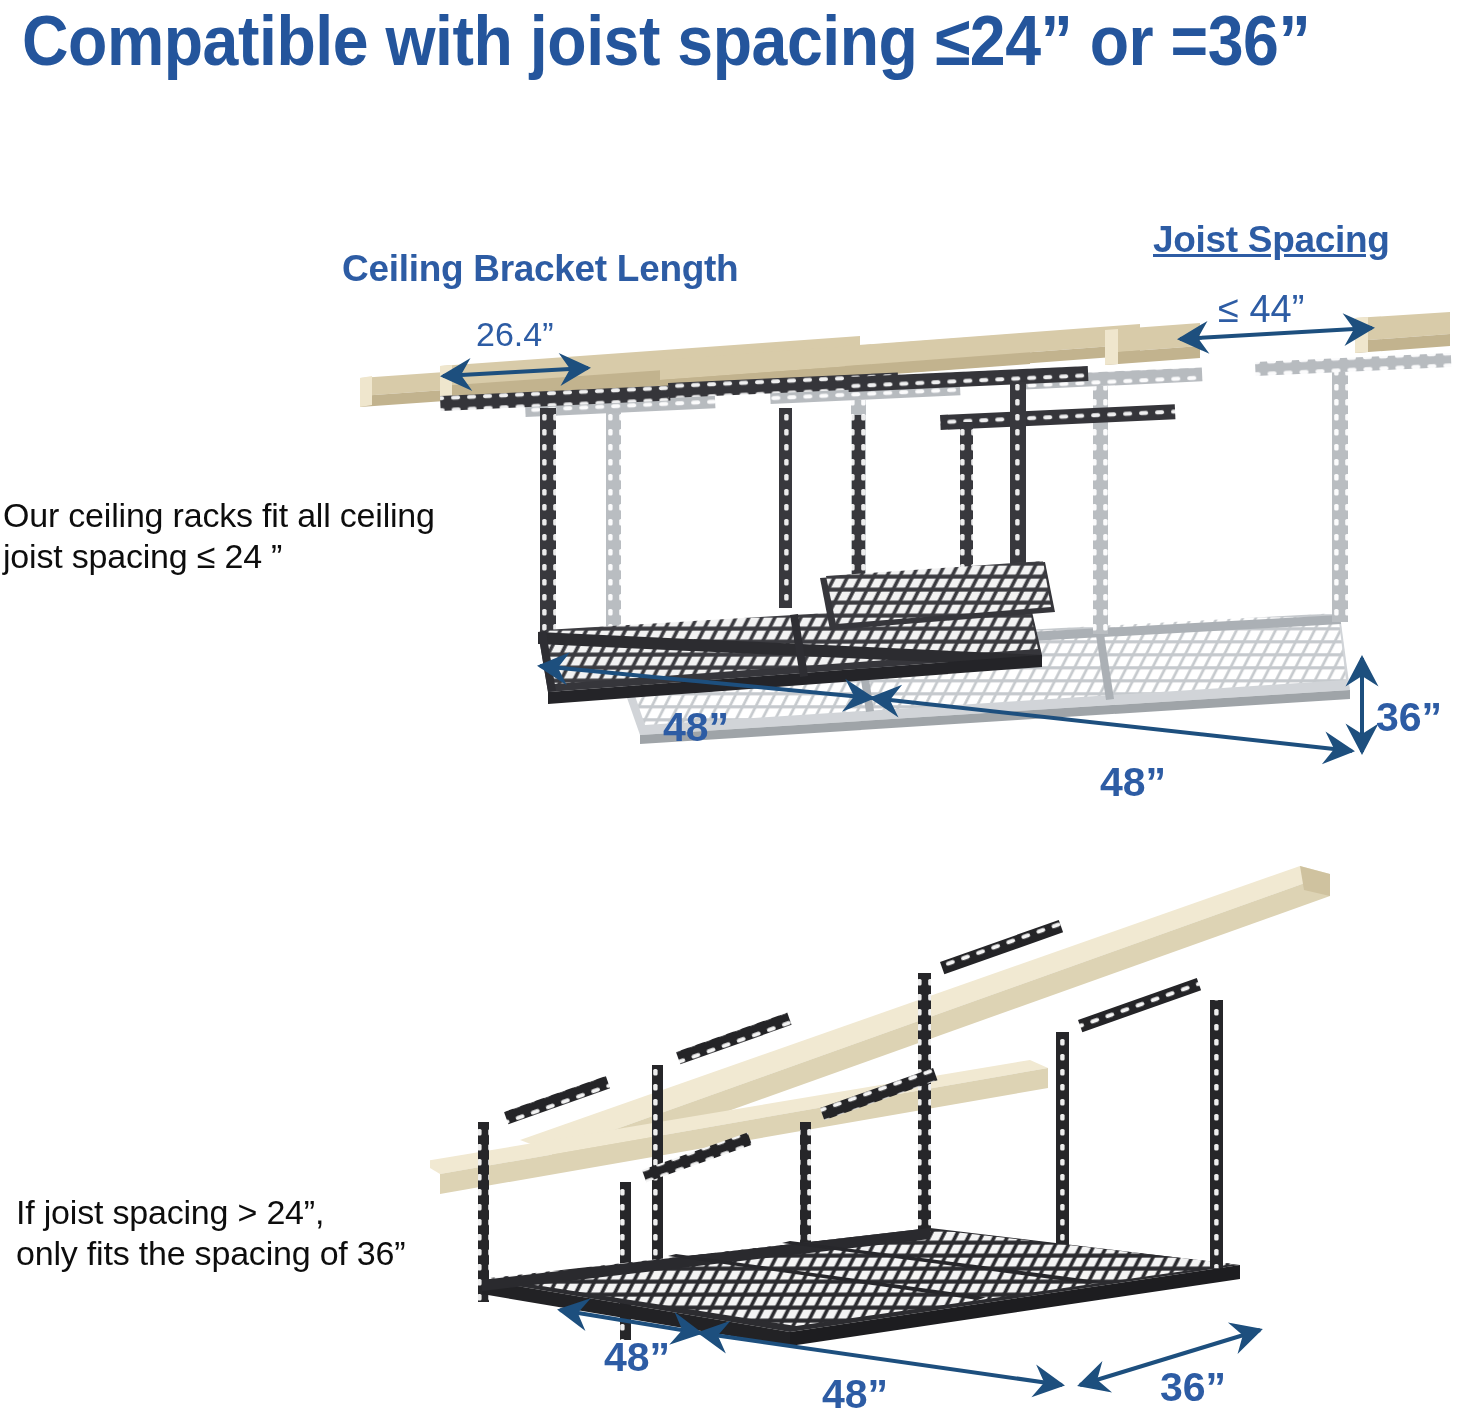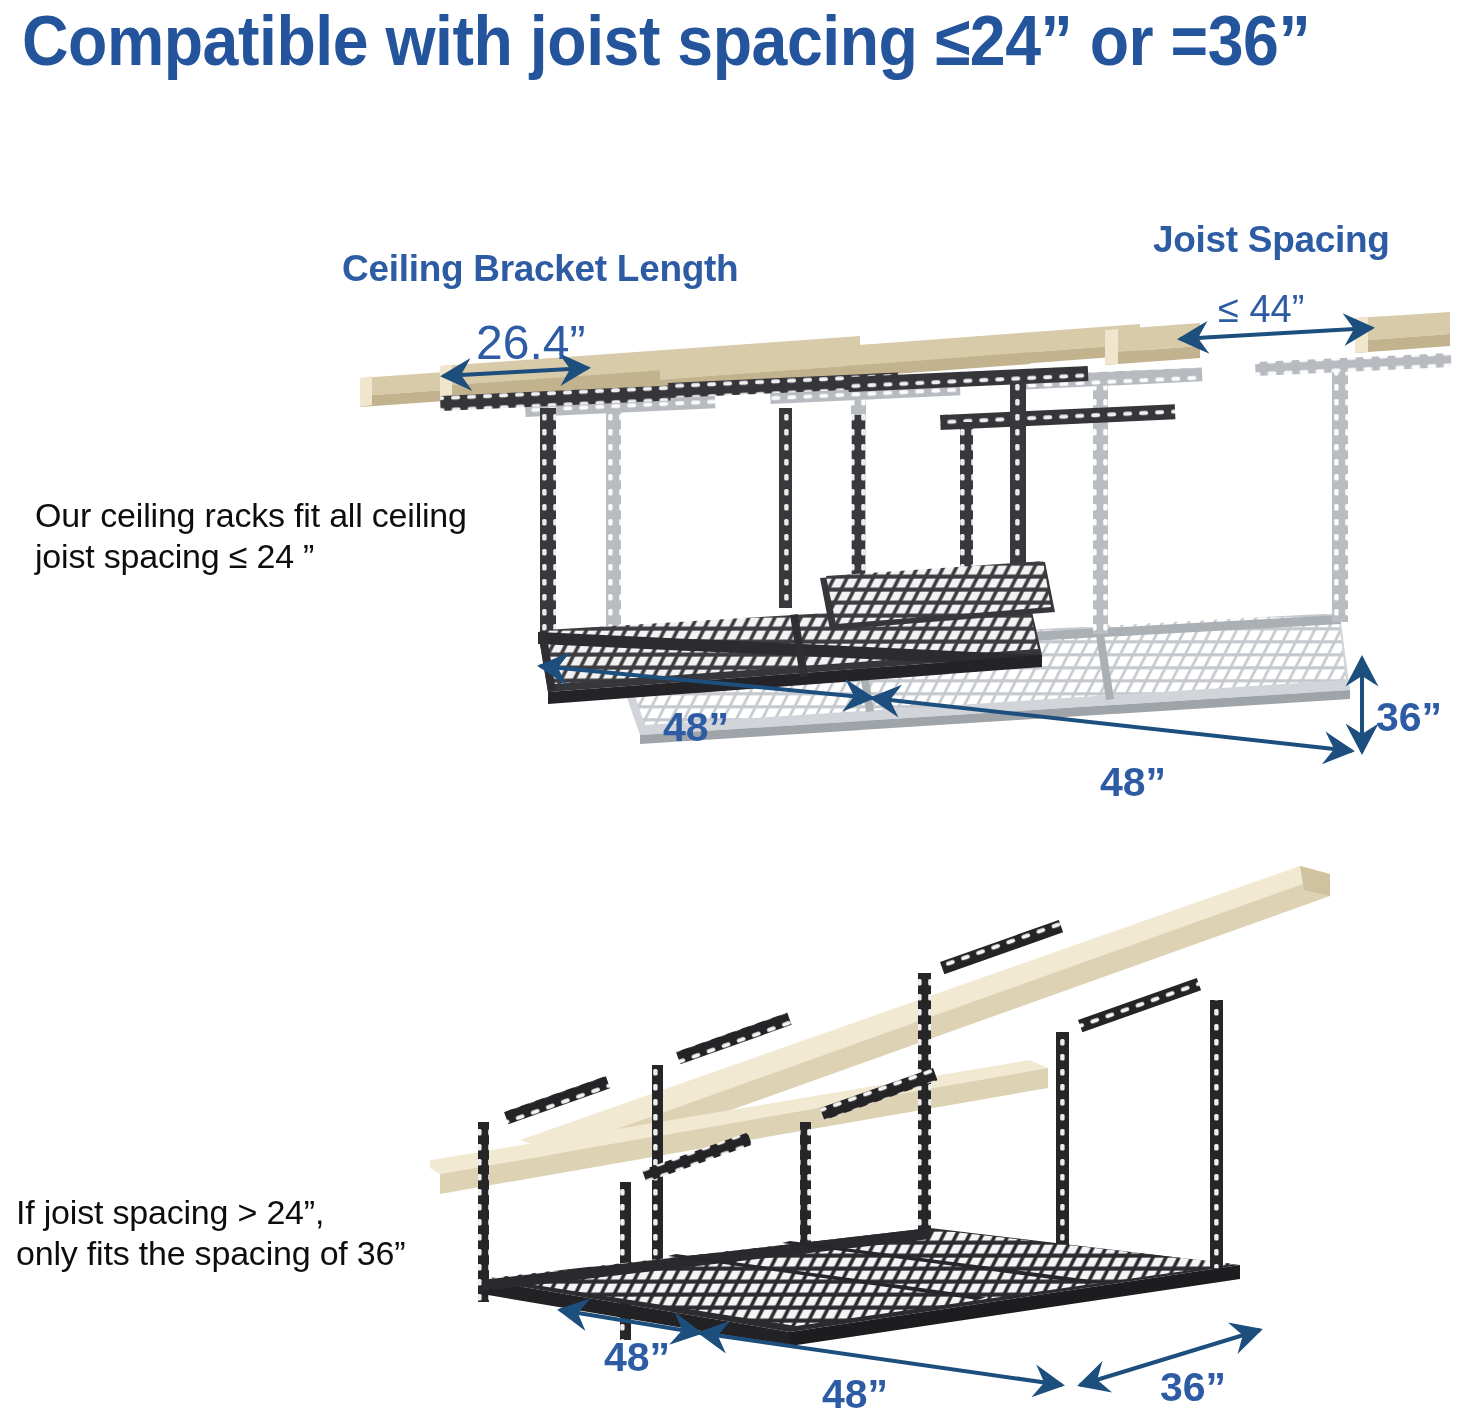--- a/index.html
+++ b/index.html
@@ -24,46 +24,46 @@
     white-space:nowrap;
   }
 
   
   .blue-label{
     color:#2d5ca4;
     font-weight:bold;
     white-space:nowrap;
   }
   #lbl-bracket{left:342px;top:248px;font-size:37px;letter-spacing:-0.3px;}
-  #lbl-joist{left:1153px;top:219px;font-size:37px;letter-spacing:-0.3px;}
+  #lbl-joist{left:1153px;top:219px;font-size:37px;letter-spacing:-0.3px;text-decoration:underline;}
 
   
   .dim{
     color:#2d5ca4;
     font-weight:normal;
     white-space:nowrap;
   }
-  #dim-264{left:476px;top:315px;font-size:48px;}
+  #dim-264{left:476px;top:315px;font-size:34px;}
   #dim-le24{left:1218px;top:288px;font-size:38px;}
   #dim-48a{left:663px;top:704px;font-size:41px;font-weight:bold;}
   #dim-48b{left:1100px;top:759px;font-size:41px;font-weight:bold;}
   #dim-36a{left:1376px;top:694px;font-size:41px;font-weight:bold;}
   #dim-48c{left:604px;top:1334px;font-size:41px;font-weight:bold;}
   #dim-48d{left:822px;top:1371px;font-size:41px;font-weight:bold;}
   #dim-36b{left:1160px;top:1364px;font-size:41px;font-weight:bold;}
 
   
   .body-copy{
     color:#0d0d0d;
     font-size:34px;
     line-height:41px;
     white-space:pre-line;
     letter-spacing:-0.2px;
   }
-  #copy-top{left:3px;top:495px;width:520px;margin-left:32px;}
+  #copy-top{left:3px;top:495px;width:520px;}
   #copy-bottom{left:16px;top:1192px;width:520px;}
 
   
   #art-top{left:0px;top:200px;}
   #art-bottom{left:430px;top:840px;}
 </style>
 </head>
 <body>
 
 <div class="abs" id="headline">Compatible with joist spacing ≤24” or =36”</div>

